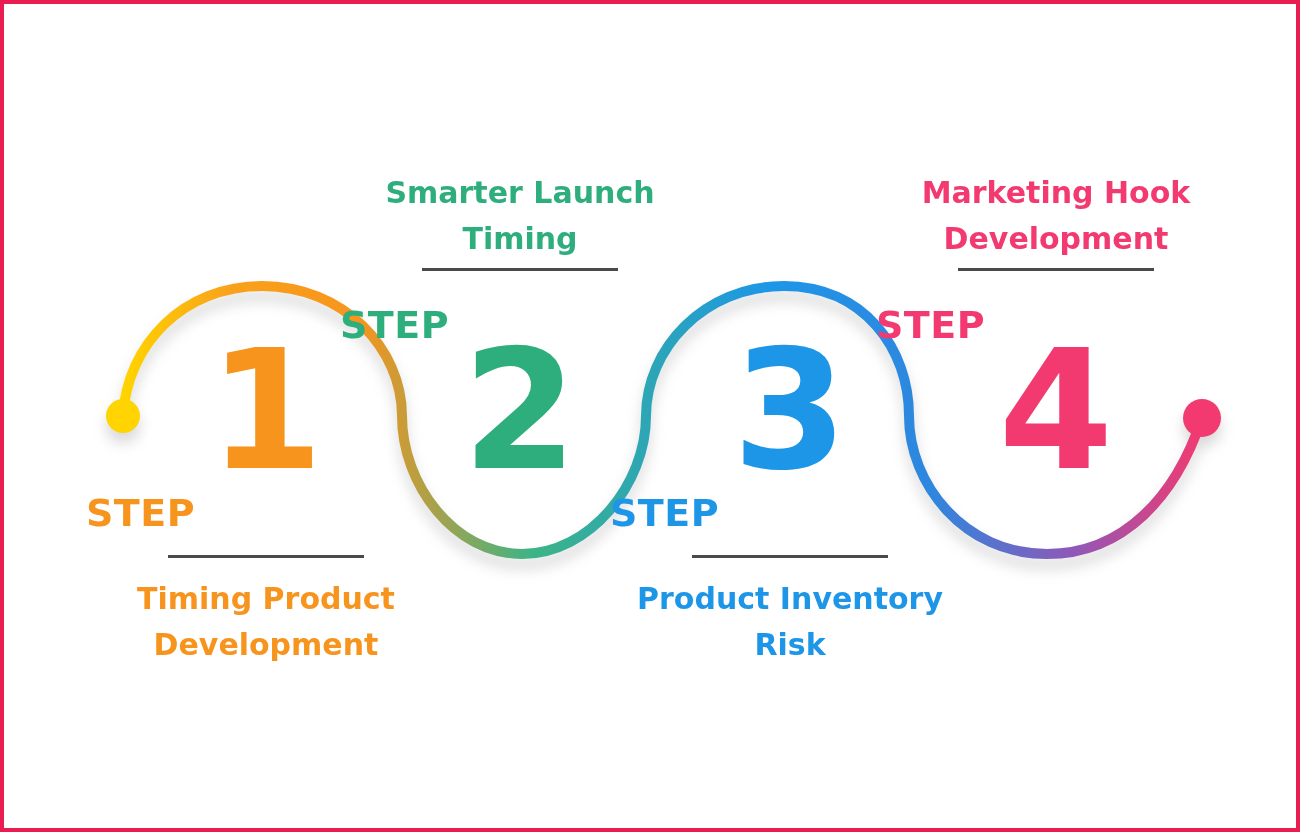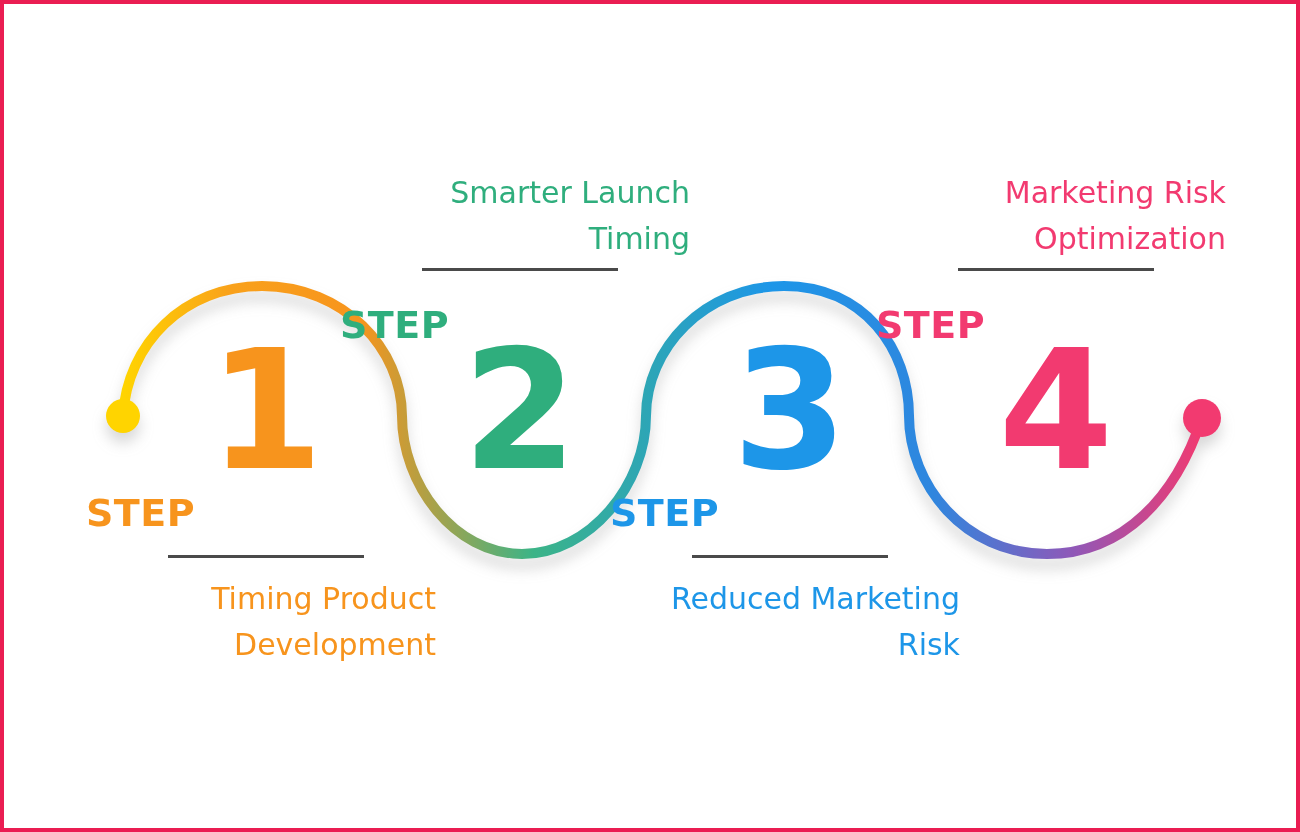--- a/index.html
+++ b/index.html
@@ -53,24 +53,24 @@
     transform: translateX(-50%);
     width: 196px;
     height: 3px;
     background: #4a4a4a;
   }
   .step .title {
     position: absolute;
     left: 50%;
     transform: translateX(-50%);
     width: 340px;
-    text-align: right;
+    text-align: center;
     font-size: 30px;
     line-height: 46px;
-    font-weight: normal;
+    font-weight: bold;
   }
   .step.below .label   { top: 490px; }
   .step.below .divider { top: 551px; }
   .step.below .title   { top: 572px; }
   .step.above .title   { top: 166px; }
   .step.above .divider { top: 264px; }
   .step.above .label   { top: 302px; }
 
   .step1 { left: 82px; }
   .step2 { left: 336px; }
@@ -119,23 +119,23 @@
     <div class="title">Smarter Launch Timing</div>
     <div class="divider"></div>
     <div class="label">STEP</div>
     <div class="num">2</div>
   </div>
 
   <div class="step step3 below" style="--accent: #1D96E8;">
     <div class="num">3</div>
     <div class="label">STEP</div>
     <div class="divider"></div>
-    <div class="title">Reduced Marketing Risk</div>
+    <div class="title">Product Inventory Risk</div>
   </div>
 
   <div class="step step4 above" style="--accent: #F23A70;">
-    <div class="title">Marketing Risk Optimization</div>
+    <div class="title">Marketing Hook Development</div>
     <div class="divider"></div>
     <div class="label">STEP</div>
     <div class="num">4</div>
   </div>
 
 </div>
 
 </body></html>

